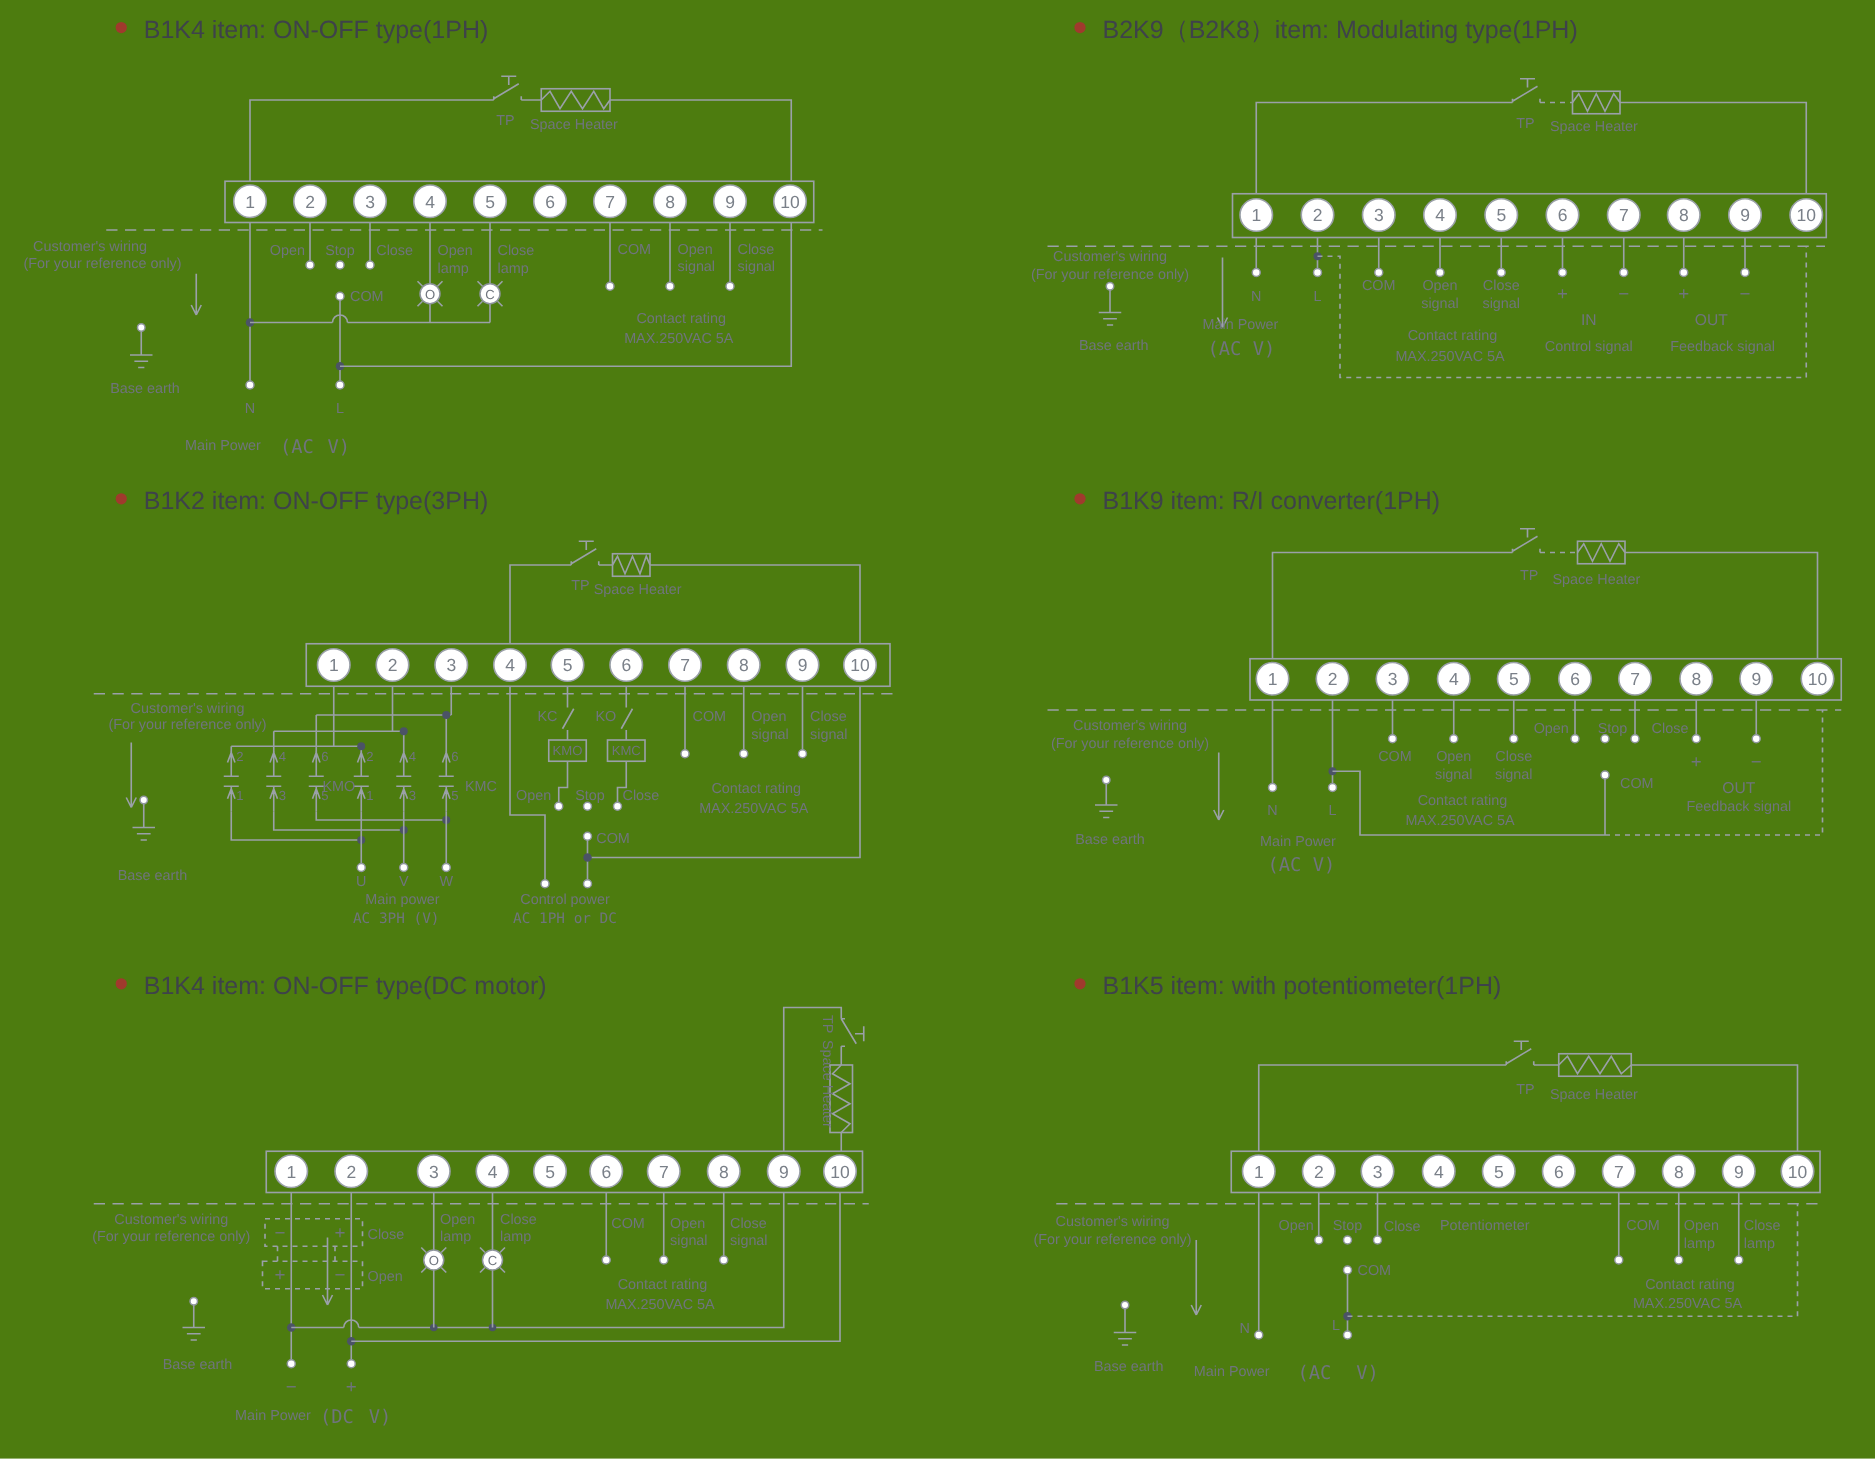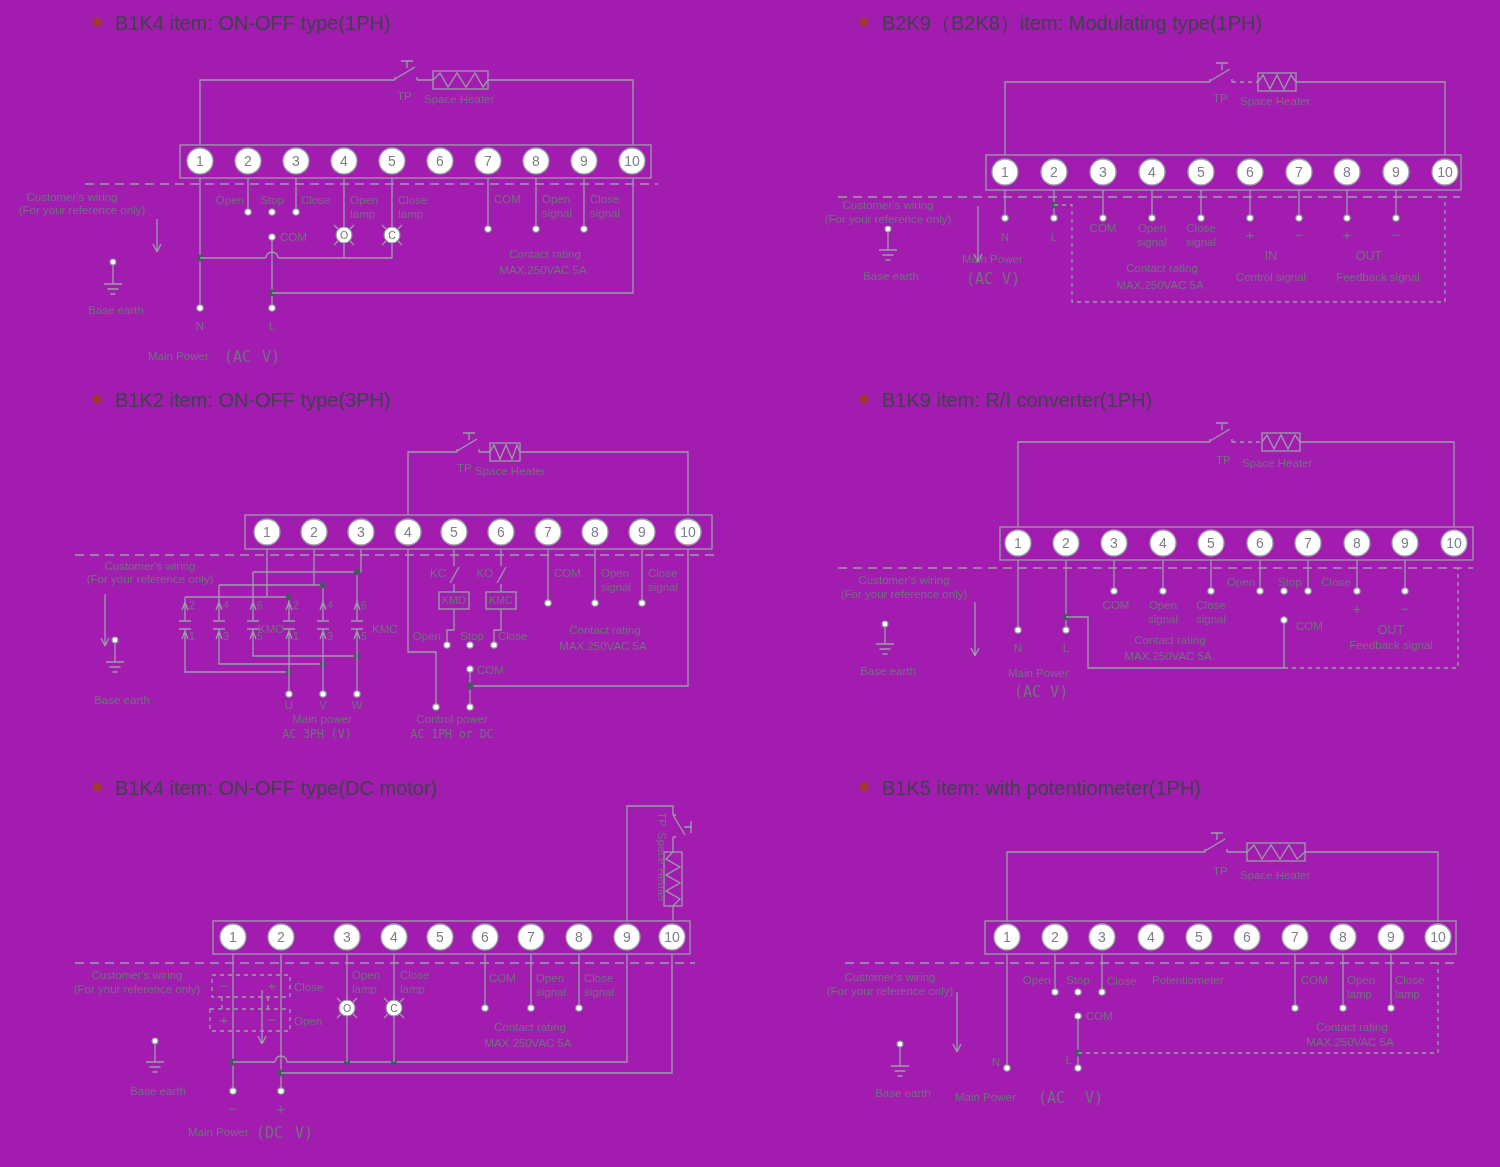--- a/index.html
+++ b/index.html
@@ -1,16 +1,16 @@
 <!DOCTYPE html>
 <html><head>
 <meta charset="utf-8">
 <style>
   html,body{margin:0;padding:0;background:#ffffff;}
-  .sheet{position:relative;width:1500px;height:1167px;background:#a21caf;overflow:hidden;}
+  .sheet{position:relative;width:1500px;height:1167px;background:#4d7c0f;overflow:hidden;}
   svg text{font-family:"Liberation Sans",sans-serif;fill:#6f747d;font-size:11.5px;}
   svg .ttl{font-size:20px;fill:#3e424a;}
   svg .tnum{font-size:14px;fill:#7a8089;text-anchor:middle;}
   svg .mid{text-anchor:middle;}
   svg .end{text-anchor:end;}
   svg .mono{font-family:"DejaVu Sans Mono",monospace;}
   svg .big{font-size:15px;}
   svg .sign{font-size:15px;text-anchor:middle;}
   svg .sm{font-size:10.5px;}
   svg .inout{font-size:12.5px;text-anchor:middle;}

